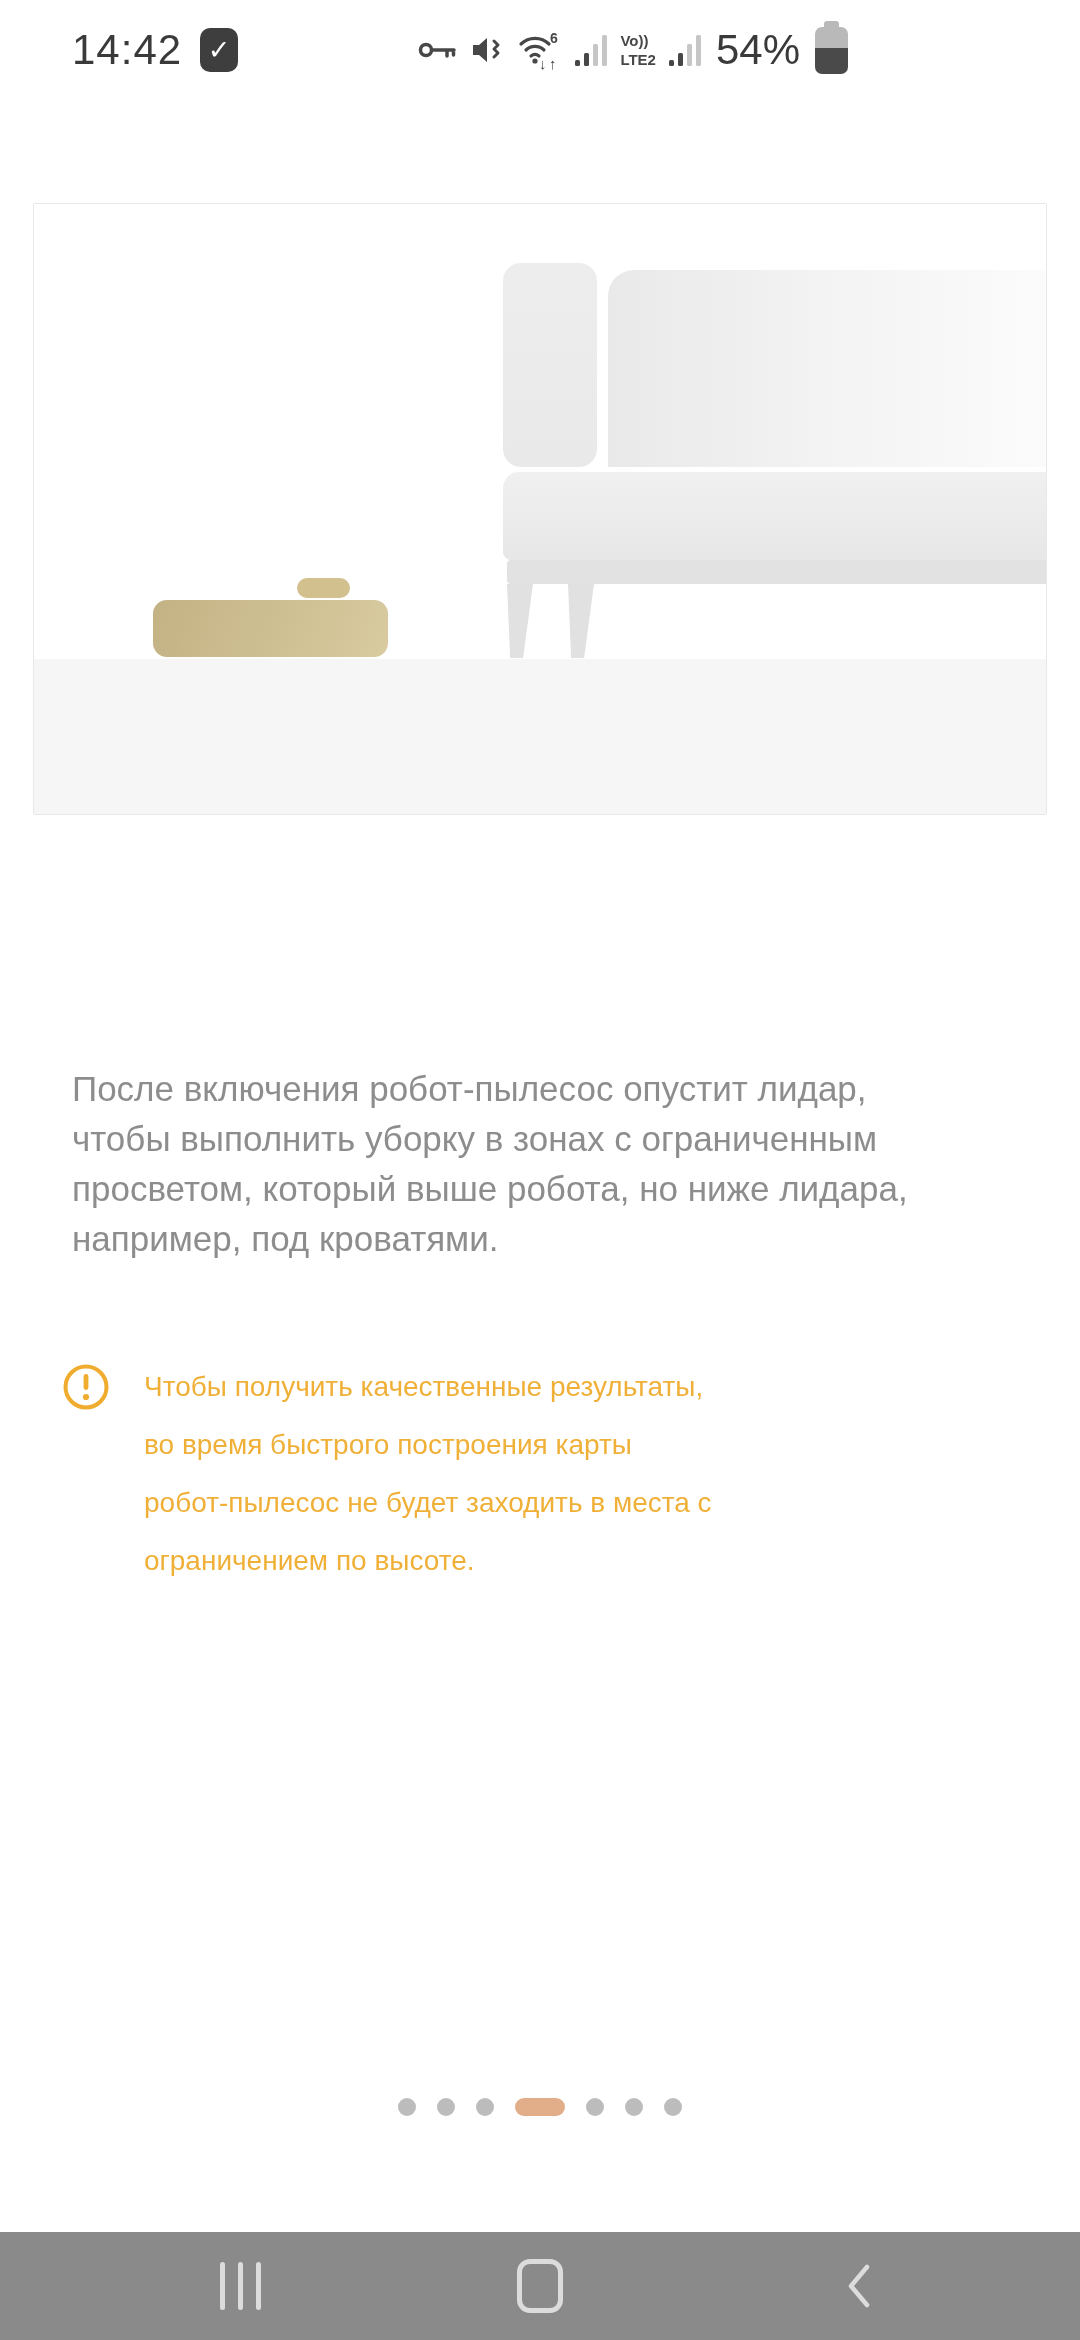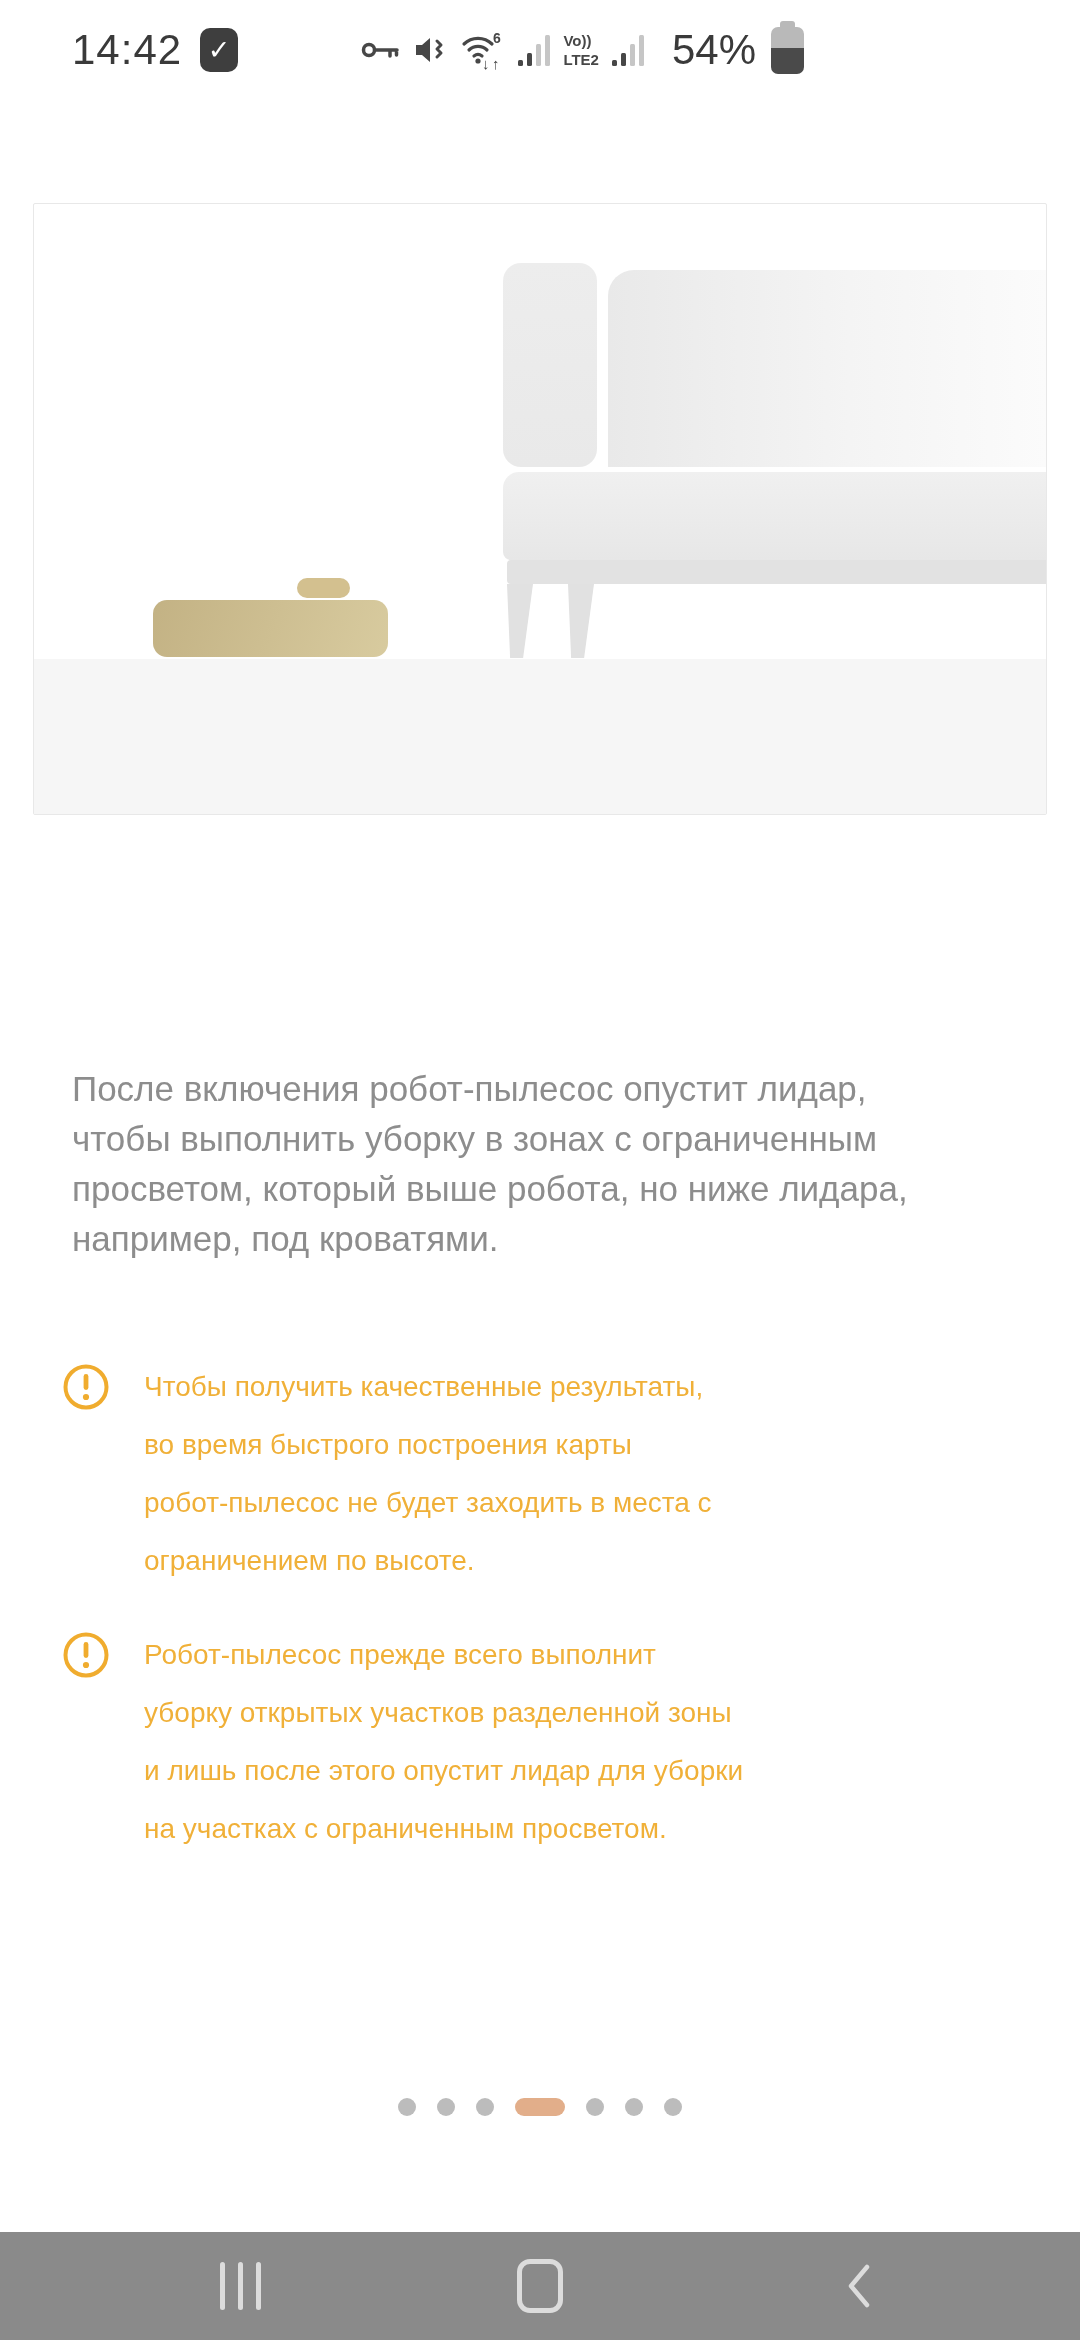--- a/index.html
+++ b/index.html
@@ -1,26 +1,26 @@
 <!DOCTYPE html>
 <html><head>
 <meta charset="utf-8">
 <style>
   html,body{margin:0;padding:0;background:#fff;}
   body{font-family:"Liberation Sans","DejaVu Sans",sans-serif;}
   .screen{position:relative;width:1080px;height:2340px;background:#ffffff;overflow:hidden;}
 
   
-  .statusbar{position:absolute;top:0;left:0;width:860px;height:96px;}
+  .statusbar{position:absolute;top:0;left:0;width:860px;height:96px;padding-left:44px;}
   .sb-left{position:absolute;left:72px;top:22px;height:56px;display:flex;align-items:center;gap:18px;}
   .sb-time{font-size:42px;color:#3a3a3a;letter-spacing:1px;}
   .sb-check{width:38px;height:44px;background:#3e3e3e;border-radius:10px;color:#fff;
             display:flex;align-items:center;justify-content:center;font-size:27px;font-weight:bold;}
   .sb-right{position:absolute;right:56px;top:22px;height:56px;display:flex;align-items:center;gap:13px;}
-  .sb-pct{font-size:42px;color:#3a3a3a;margin-left:15px;}
+  .sb-pct{font-size:42px;color:#3a3a3a;margin-left:2px;}
   .battery{width:33px;height:47px;border-radius:7px;margin-left:2px;position:relative;
            background:linear-gradient(#b9b9b9 0 45%,#4a4a4a 45% 100%);}
   .battery::before{content:"";position:absolute;top:-6px;left:9px;width:15px;height:7px;
            background:#b9b9b9;border-radius:3px 3px 0 0;}
   .volte{font-size:15px;line-height:19px;font-weight:700;color:#474747;text-align:left;}
 
   
   .illus{position:absolute;left:33px;top:203px;width:1012px;height:610px;
          border:1px solid #e8e8e8;background:#ffffff;border-radius:2px;overflow:hidden;}
   .floor{position:absolute;left:0;bottom:0;width:100%;height:155px;background:#f6f6f6;}
@@ -149,31 +149,20 @@
       <svg class="warn-icon" viewBox="0 0 48 48">
         <circle cx="24" cy="24" r="20.5" fill="none" stroke="#f0ac2e" stroke-width="4"></circle>
         <rect x="21.6" y="11" width="4.8" height="16" rx="2.4" fill="#f0ac2e"></rect>
         <circle cx="24" cy="34" r="3.1" fill="#f0ac2e"></circle>
       </svg>
       <p class="warn-text">Чтобы получить качественные результаты,
 во время быстрого построения карты
 робот-пылесос не будет заходить в места с
 ограничением по высоте.</p>
     </div>
-    <div class="warning">
-      <svg class="warn-icon" viewBox="0 0 48 48">
-        <circle cx="24" cy="24" r="20.5" fill="none" stroke="#f0ac2e" stroke-width="4"></circle>
-        <rect x="21.6" y="11" width="4.8" height="16" rx="2.4" fill="#f0ac2e"></rect>
-        <circle cx="24" cy="34" r="3.1" fill="#f0ac2e"></circle>
-      </svg>
-      <p class="warn-text">Робот-пылесос прежде всего выполнит
-уборку открытых участков разделенной зоны
-и лишь после этого опустит лидар для уборки
-на участках с ограниченным просветом.</p>
-    </div>
   </div>
 
   <div class="pager">
     <span class="dot"></span>
     <span class="dot"></span>
     <span class="dot"></span>
     <span class="dot active"></span>
     <span class="dot"></span>
     <span class="dot"></span>
     <span class="dot"></span>

